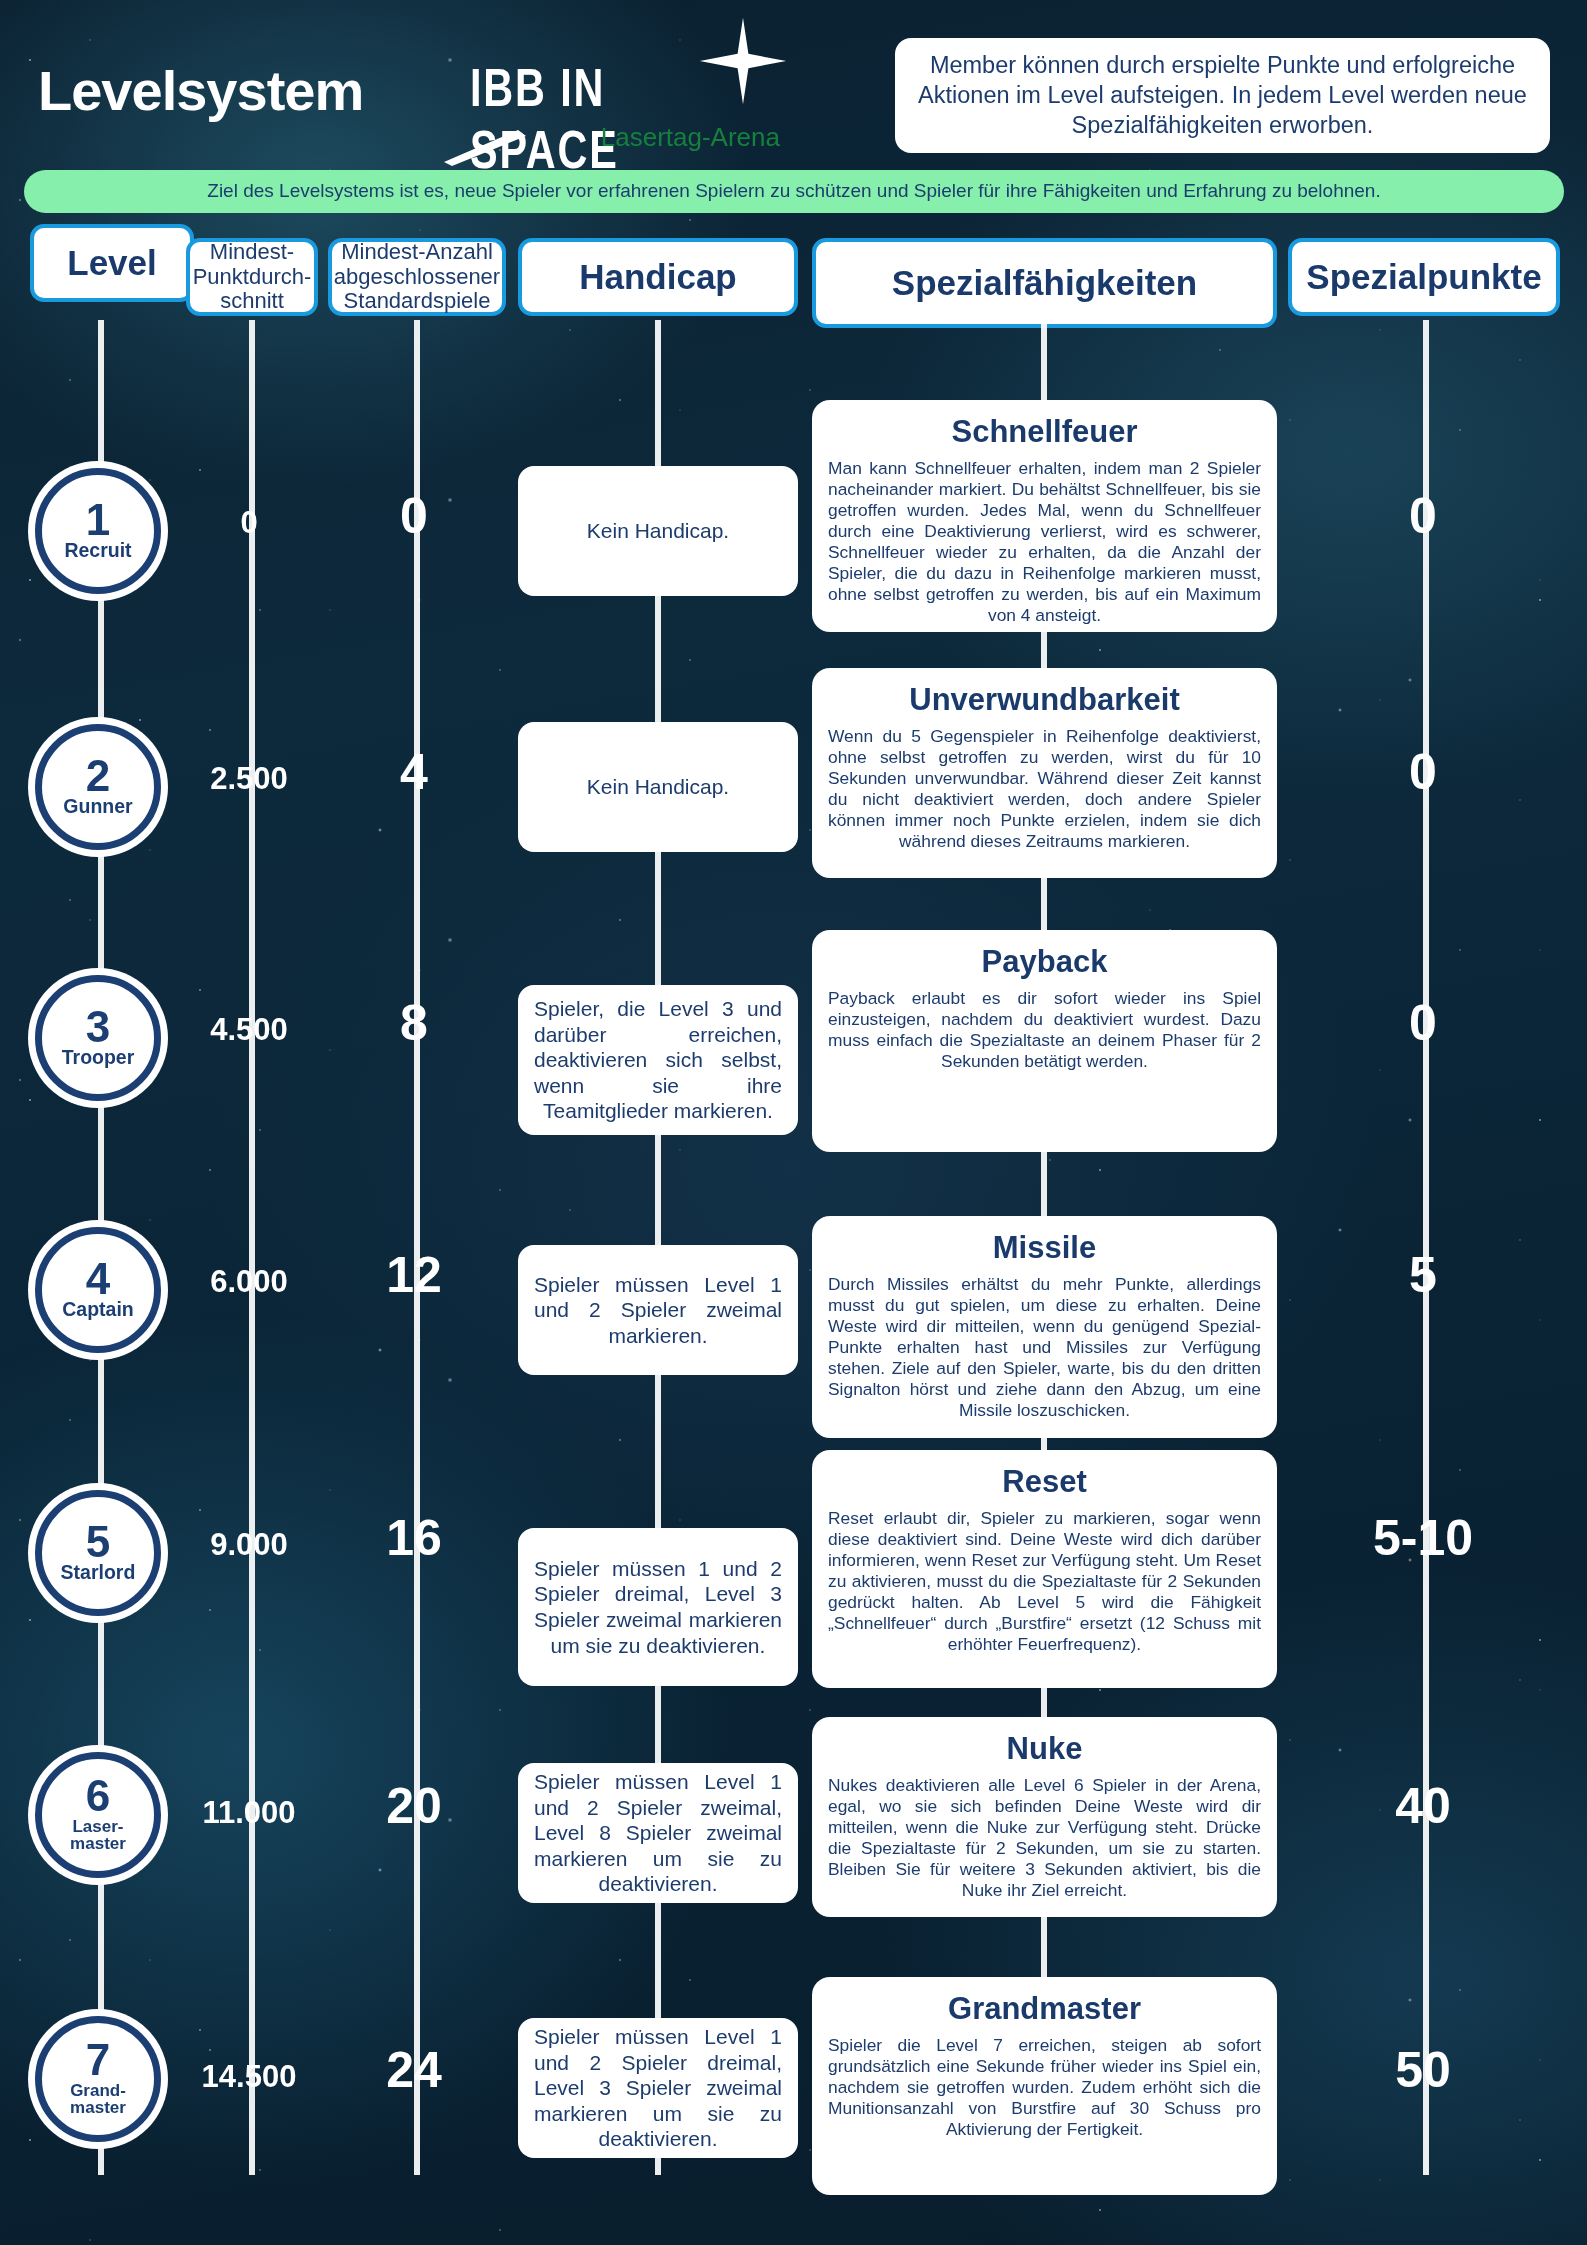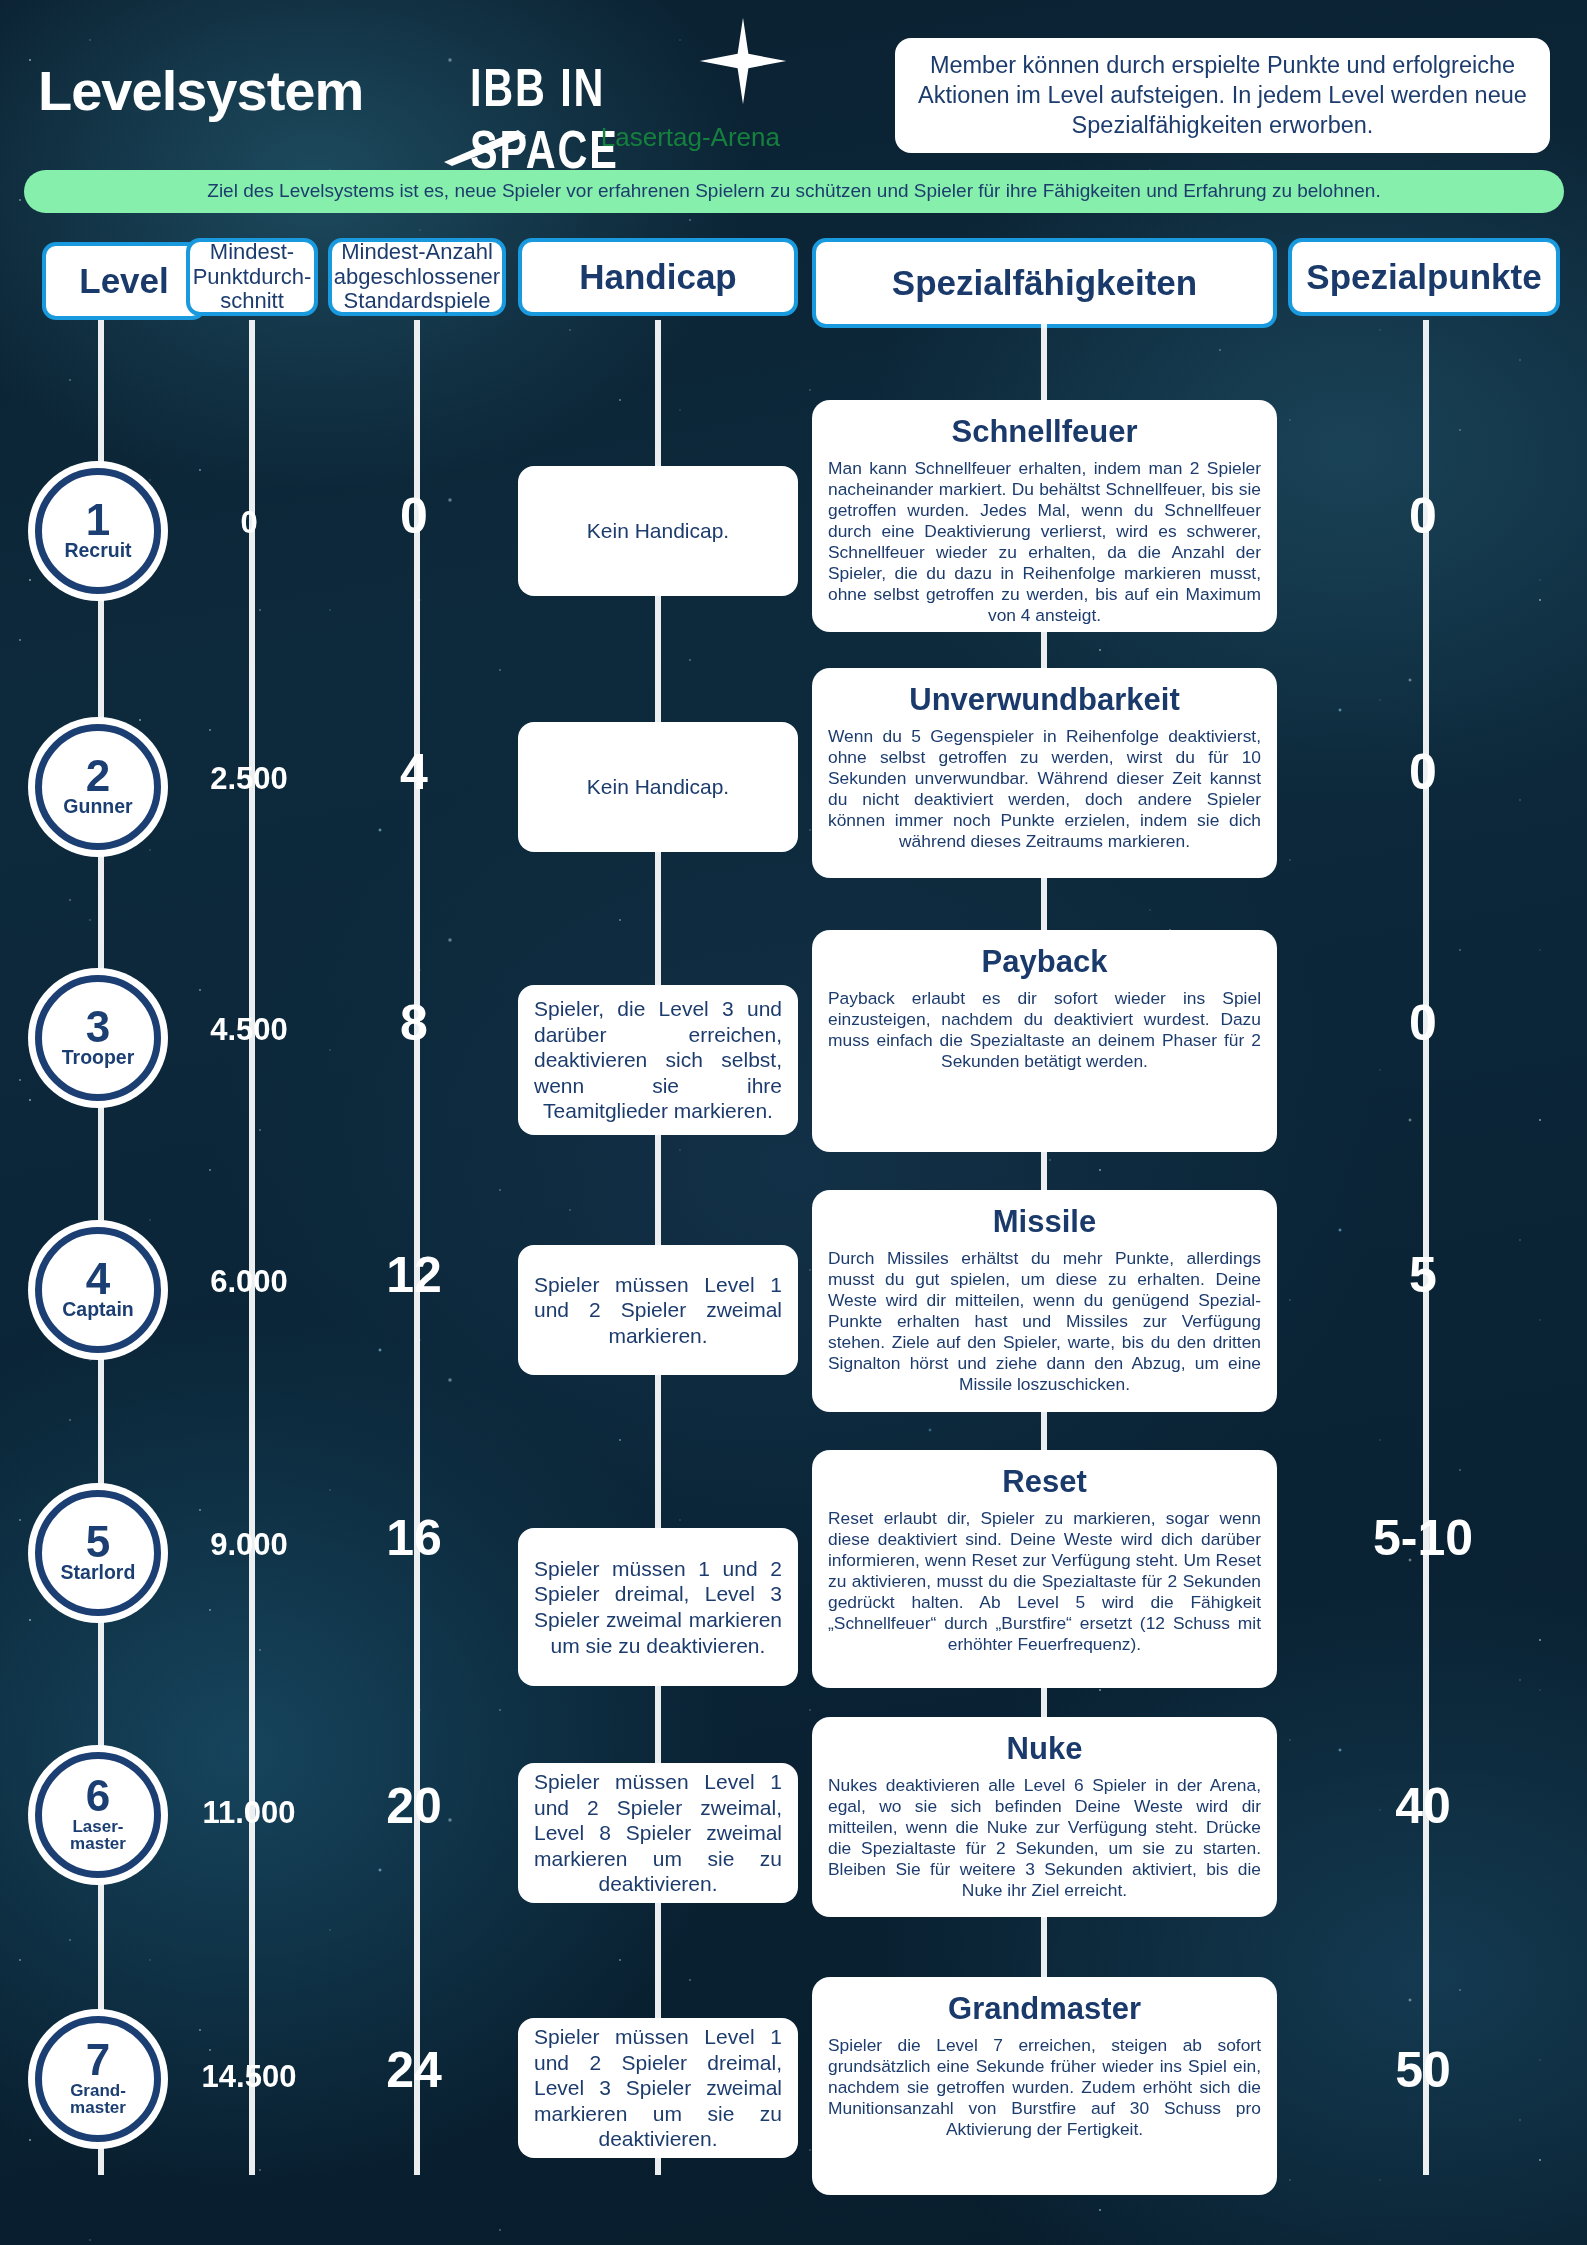--- a/index.html
+++ b/index.html
@@ -135,21 +135,21 @@
     background: #fff;
     border: 4px solid #1a9ade;
     border-radius: 14px;
     display: flex; align-items: center; justify-content: center;
     text-align: center;
     color: #1a3a6b;
   }
   .col-head.big { font-size: 35px; font-weight: bold; }
   .col-head.small { font-size: 22px; font-weight: normal; line-height: 1.12; color: #1d3c6e; }
 
-  #h-level   { left: 30px;  top: 242px; width: 164px; height: 78px; margin-left: 12px; }
+  #h-level   { left: 30px;  top: 224px; width: 164px; height: 78px; }
   #h-points  { left: 186px; top: 238px; width: 132px; height: 78px; padding: 0 4px;}
   #h-games   { left: 328px; top: 238px; width: 178px; height: 78px; padding: 0 4px;}
   #h-handi   { left: 518px; top: 238px; width: 280px; height: 78px; text-align: right; }
   #h-spez    { left: 812px; top: 238px; width: 465px; height: 90px; }
   #h-spezp   { left: 1288px;top: 238px; width: 272px; height: 78px; }
 
   
   .vline {
     position: absolute; width: 6px; background: #ffffff; opacity: .92; z-index: 4;
   }
@@ -328,21 +328,21 @@
   <div class="spez-box" style="top:668px; height:210px;">
     <h3>Unverwundbarkeit</h3>
     <p>Wenn du 5 Gegenspieler in Reihenfolge deaktivierst, ohne selbst getroffen zu werden, wirst du für 10 Sekunden unverwundbar. Während dieser Zeit kannst du nicht deaktiviert werden, doch andere Spieler können immer noch Punkte erzielen, indem sie dich während dieses Zeitraums markieren.</p>
   </div>
 
   <div class="spez-box" style="top:930px; height:222px;">
     <h3>Payback</h3>
     <p>Payback erlaubt es dir sofort wieder ins Spiel einzusteigen, nachdem du deaktiviert wurdest. Dazu muss einfach die Spezialtaste an deinem Phaser für 2 Sekunden betätigt werden.</p>
   </div>
 
-  <div class="spez-box" style="top:1190px; height:222px;">
+  <div class="spez-box" style="top:1216px; height:222px;">
     <h3>Missile</h3>
     <p>Durch Missiles erhältst du mehr Punkte, allerdings musst du gut spielen, um diese zu erhalten. Deine Weste wird dir mitteilen, wenn du genügend Spezial-Punkte erhalten hast und Missiles zur Verfügung stehen. Ziele auf den Spieler, warte, bis du den dritten Signalton hörst und ziehe dann den Abzug, um eine Missile loszuschicken.</p>
   </div>
 
   <div class="spez-box" style="top:1450px; height:238px;">
     <h3>Reset</h3>
     <p>Reset erlaubt dir, Spieler zu markieren, sogar wenn diese deaktiviert sind. Deine Weste wird dich darüber informieren, wenn Reset zur Verfügung steht. Um Reset zu aktivieren, musst du die Spezialtaste für 2 Sekunden gedrückt halten. Ab Level 5 wird die Fähigkeit „Schnellfeuer“ durch „Burstfire“ ersetzt (12 Schuss mit erhöhter Feuerfrequenz).</p>
   </div>
 
   <div class="spez-box" style="top:1717px; height:200px;">

